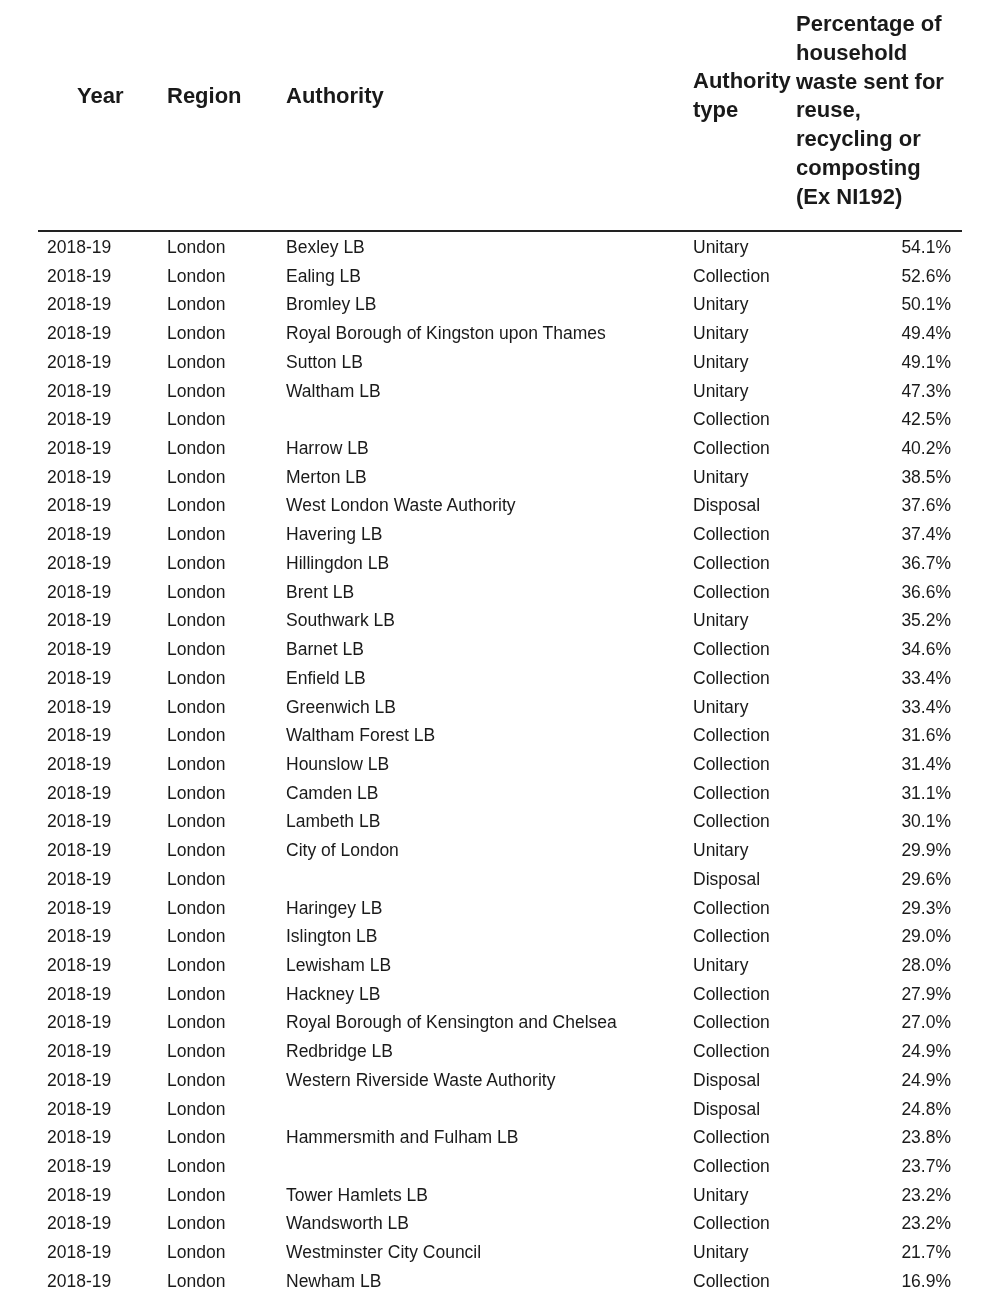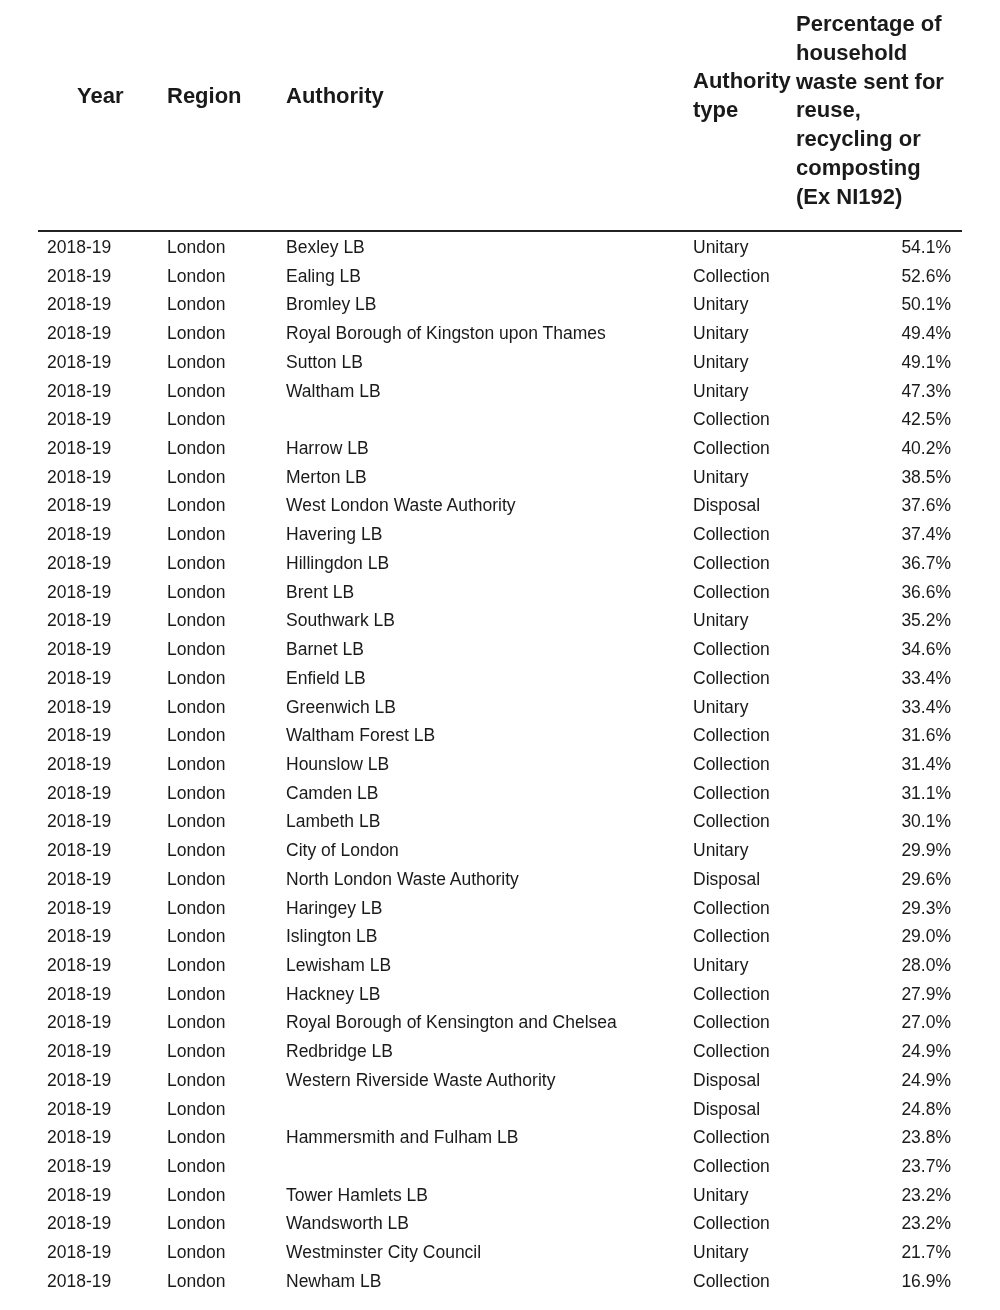--- a/index.html
+++ b/index.html
@@ -220,21 +220,20 @@
       <div class="tr">
         <div class="td td-year">2018-19</div>
         <div class="td td-region">London</div>
         <div class="td td-authority">City of London</div>
         <div class="td td-type">Unitary</div>
         <div class="td td-pct">29.9%</div>
       </div>
       <div class="tr">
         <div class="td td-year">2018-19</div>
         <div class="td td-region">London</div>
-        <div class="td td-authority">North London Waste Authority</div>
         <div class="td td-type">Disposal</div>
         <div class="td td-pct">29.6%</div>
       </div>
       <div class="tr">
         <div class="td td-year">2018-19</div>
         <div class="td td-region">London</div>
         <div class="td td-authority">Haringey LB</div>
         <div class="td td-type">Collection</div>
         <div class="td td-pct">29.3%</div>
       </div>

